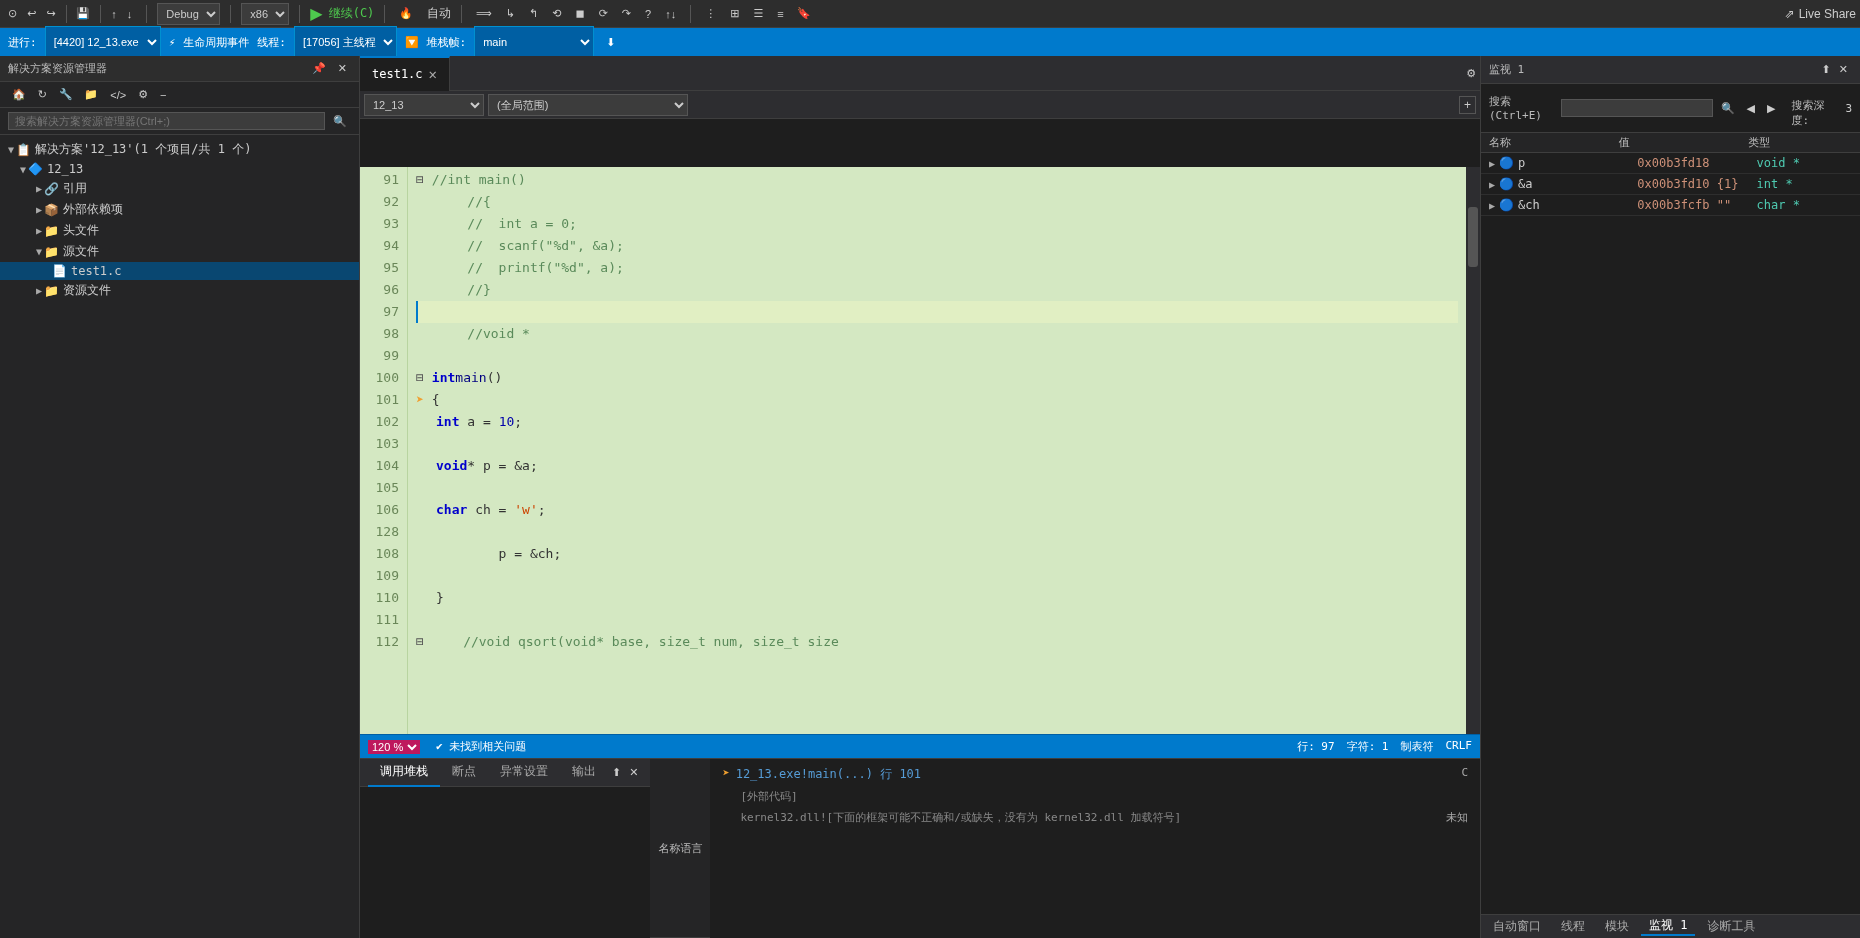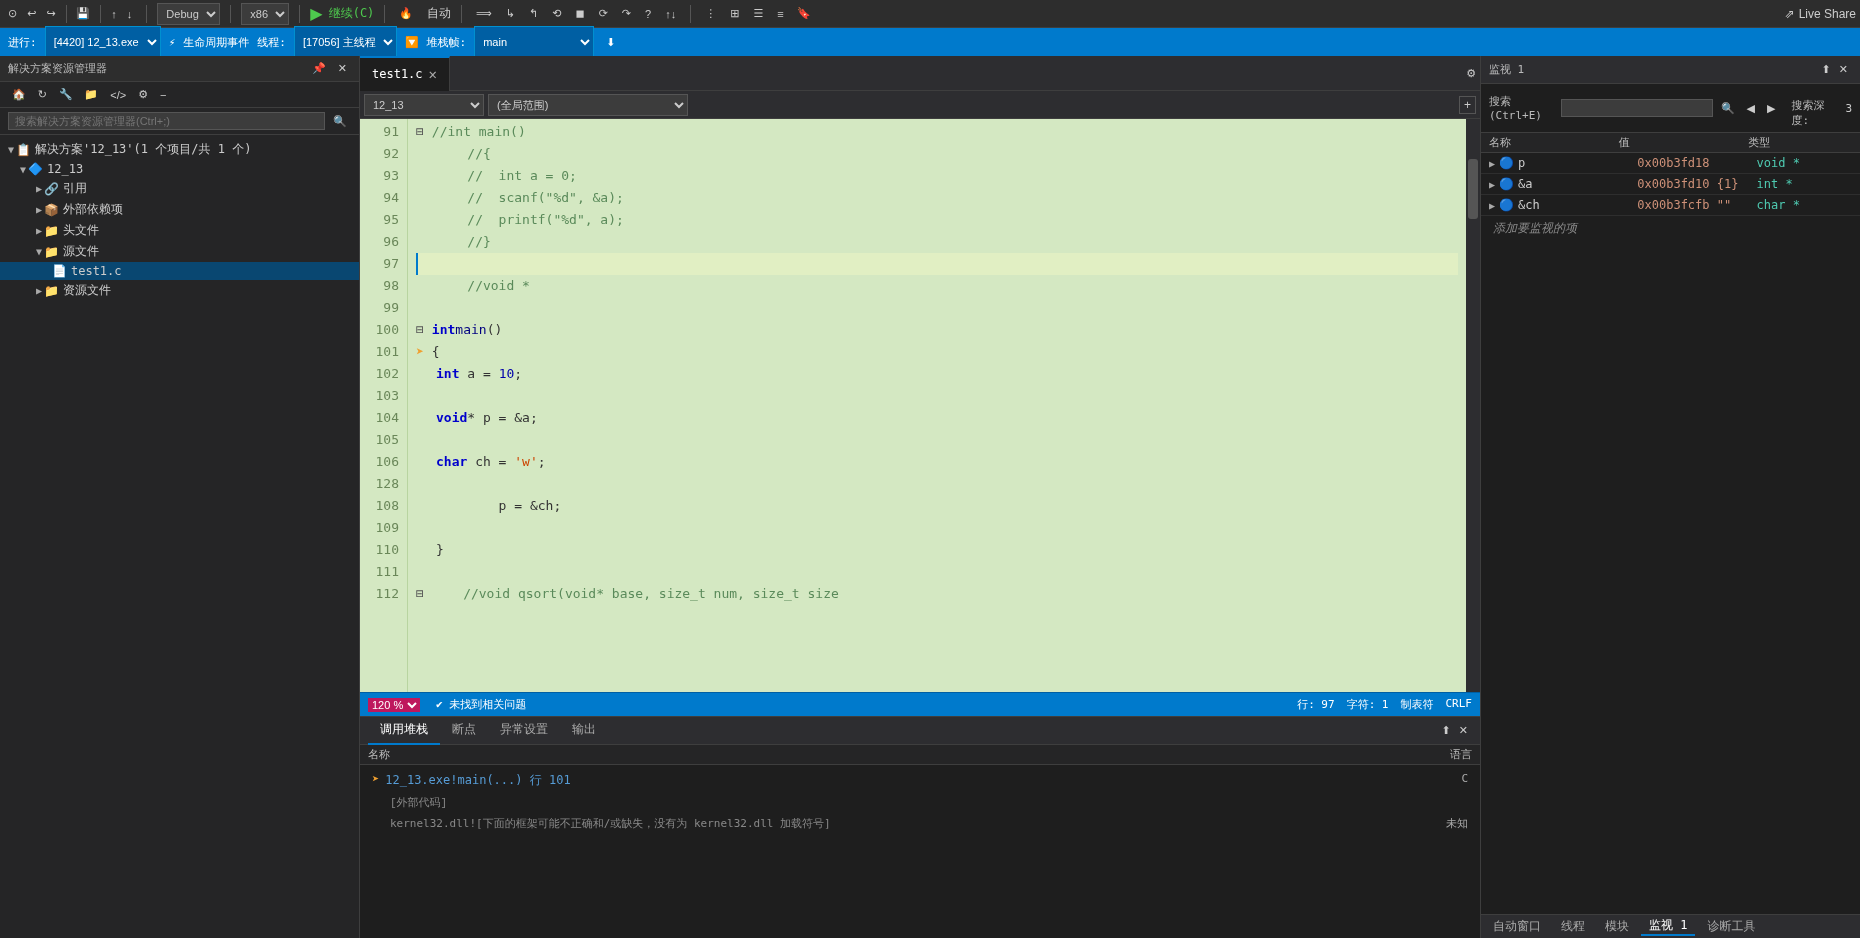--- a/index.html
+++ b/index.html
@@ -37,36 +37,36 @@
     #editor-area { flex: 1; display: flex; flex-direction: column; background: #1e1e1e; }
     #editor-tabs { display: flex; align-items: center; background: #2d2d30; height: 35px; border-bottom: 1px solid #3e3e3e; }
     .editor-tab { display: flex; align-items: center; padding: 0 12px; height: 35px; background: #2d2d30; color: #aaa; border-right: 1px solid #3e3e3e; cursor: pointer; font-size: 12px; gap: 6px; }
     .editor-tab.active { background: #1e1e1e; color: #fff; border-top: 2px solid #007acc; }
     .tab-close { font-size: 14px; color: #aaa; }
     #editor-nav { display: flex; align-items: center; background: #2d2d30; border-bottom: 1px solid #3e3e3e; padding: 2px 4px; gap: 4px; height: 28px; }
     .nav-select { background: #3c3c3c; border: 1px solid #555; color: #ccc; font-size: 11px; height: 22px; padding: 0 4px; }
     .nav-btn { background: none; border: 1px solid #555; color: #ccc; font-size: 12px; cursor: pointer; padding: 1px 4px; }
 
     
-    #code-container { flex: 1; display: flex; overflow: hidden; background: #d4e8c2; }
+    #code-container { flex: 1; display: flex; overflow: hidden; background: #d4e8c2; margin-top: 48px; }
     #line-numbers { background: #d4e8c2; color: #6a8759; padding: 0 8px; text-align: right; font-size: 13px; line-height: 22px; min-width: 48px; border-right: 1px solid #b8d4a0; user-select: none; padding-top: 2px; }
     #code-content { flex: 1; overflow: auto; padding: 2px 8px; font-size: 13px; line-height: 22px; background: #d4e8c2; color: #333; white-space: pre; }
     .code-line { display: flex; align-items: center; min-height: 22px; position: relative; }
     .code-line.current-line { background: rgba(255,200,0,0.15); }
     .kw { color: #0000cc; font-weight: bold; }
     .cm { color: #5a8a5a; }
     .str { color: #cc4400; }
     .num { color: #0000aa; }
 
     
     #status-bar { height: 24px; background: #007acc; display: flex; align-items: center; padding: 0 8px; font-size: 11px; color: #fff; gap: 16px; border-top: 1px solid #005fa3; }
     .status-right { margin-left: auto; display: flex; gap: 12px; }
 
     
-    #bottom-panel { height: 222px; background: #1e1e1e; border-top: 1px solid #3e3e3e; display: flex; flex-direction: column; }
+    #bottom-panel { height: 180px; background: #1e1e1e; border-top: 1px solid #3e3e3e; display: flex; }
     #bottom-tabs { display: flex; align-items: center; background: #2d2d30; height: 28px; border-bottom: 1px solid #3e3e3e; padding: 0 8px; gap: 0; }
     .bottom-tab { padding: 0 12px; height: 28px; display: flex; align-items: center; color: #aaa; font-size: 12px; cursor: pointer; border-bottom: 2px solid transparent; }
     .bottom-tab.active { color: #fff; border-bottom: 2px solid #007acc; }
     #call-stack-header { display: flex; align-items: center; background: #252526; padding: 2px 8px; font-size: 11px; color: #bbb; border-bottom: 1px solid #3e3e3e; }
     #call-stack-header span:last-child { margin-left: auto; }
     #call-stack-content { flex: 1; overflow-y: auto; padding: 4px 0; }
     .call-item { display: flex; align-items: flex-start; padding: 3px 12px; font-size: 12px; color: #ccc; }
     .call-item .call-arrow { color: #f0a030; margin-right: 6px; }
     .call-item .call-name { color: #569cd6; }
     .call-item .call-lang { margin-left: auto; color: #aaa; font-size: 11px; }
@@ -323,21 +323,21 @@
         <span style="flex:1;">名称</span>
         <span>语言</span>
       </div>
       <div id="call-stack-content">
         <div class="call-item">
           <span class="call-arrow">➤</span>
           <span class="call-name">12_13.exe!main(...) 行 101</span>
           <span class="call-lang">C</span>
         </div>
         <div class="call-item">
-          <span style="margin-left:18px; color:#888; font-size:11px;font-family:Liberation Mono, monospace;">[外部代码]</span>
+          <span style="margin-left:18px; color:#888; font-size:11px;">[外部代码]</span>
         </div>
         <div class="call-item">
           <span style="color:#888; font-size:11px; margin-left:18px;">kernel32.dll![下面的框架可能不正确和/或缺失，没有为 kernel32.dll 加载符号]</span>
           <span class="call-lang">未知</span>
         </div>
       </div>
     </div>
   </div>
 
   <div id="watch-panel">
@@ -375,23 +375,20 @@
         <span class="w-val">0x00b3fd10 {1}</span>
         <span class="w-type">int *</span>
       </div>
       <div class="watch-row">
         <span class="expand">▶</span>
         <span class="w-icon">🔵</span>
         <span class="w-name">&amp;ch</span>
         <span class="w-val">0x00b3fcfb ""</span>
         <span class="w-type">char *</span>
       </div>
-      <div class="watch-add">
-        <span>添加要监视的项</span>
-      </div>
     </div>
     <div id="watch-bottom-tabs">
       <div class="watch-bottom-tab">
         <span>自动窗口</span>
       </div>
       <div class="watch-bottom-tab">
         <span>线程</span>
       </div>
       <div class="watch-bottom-tab">
         <span>模块</span>

